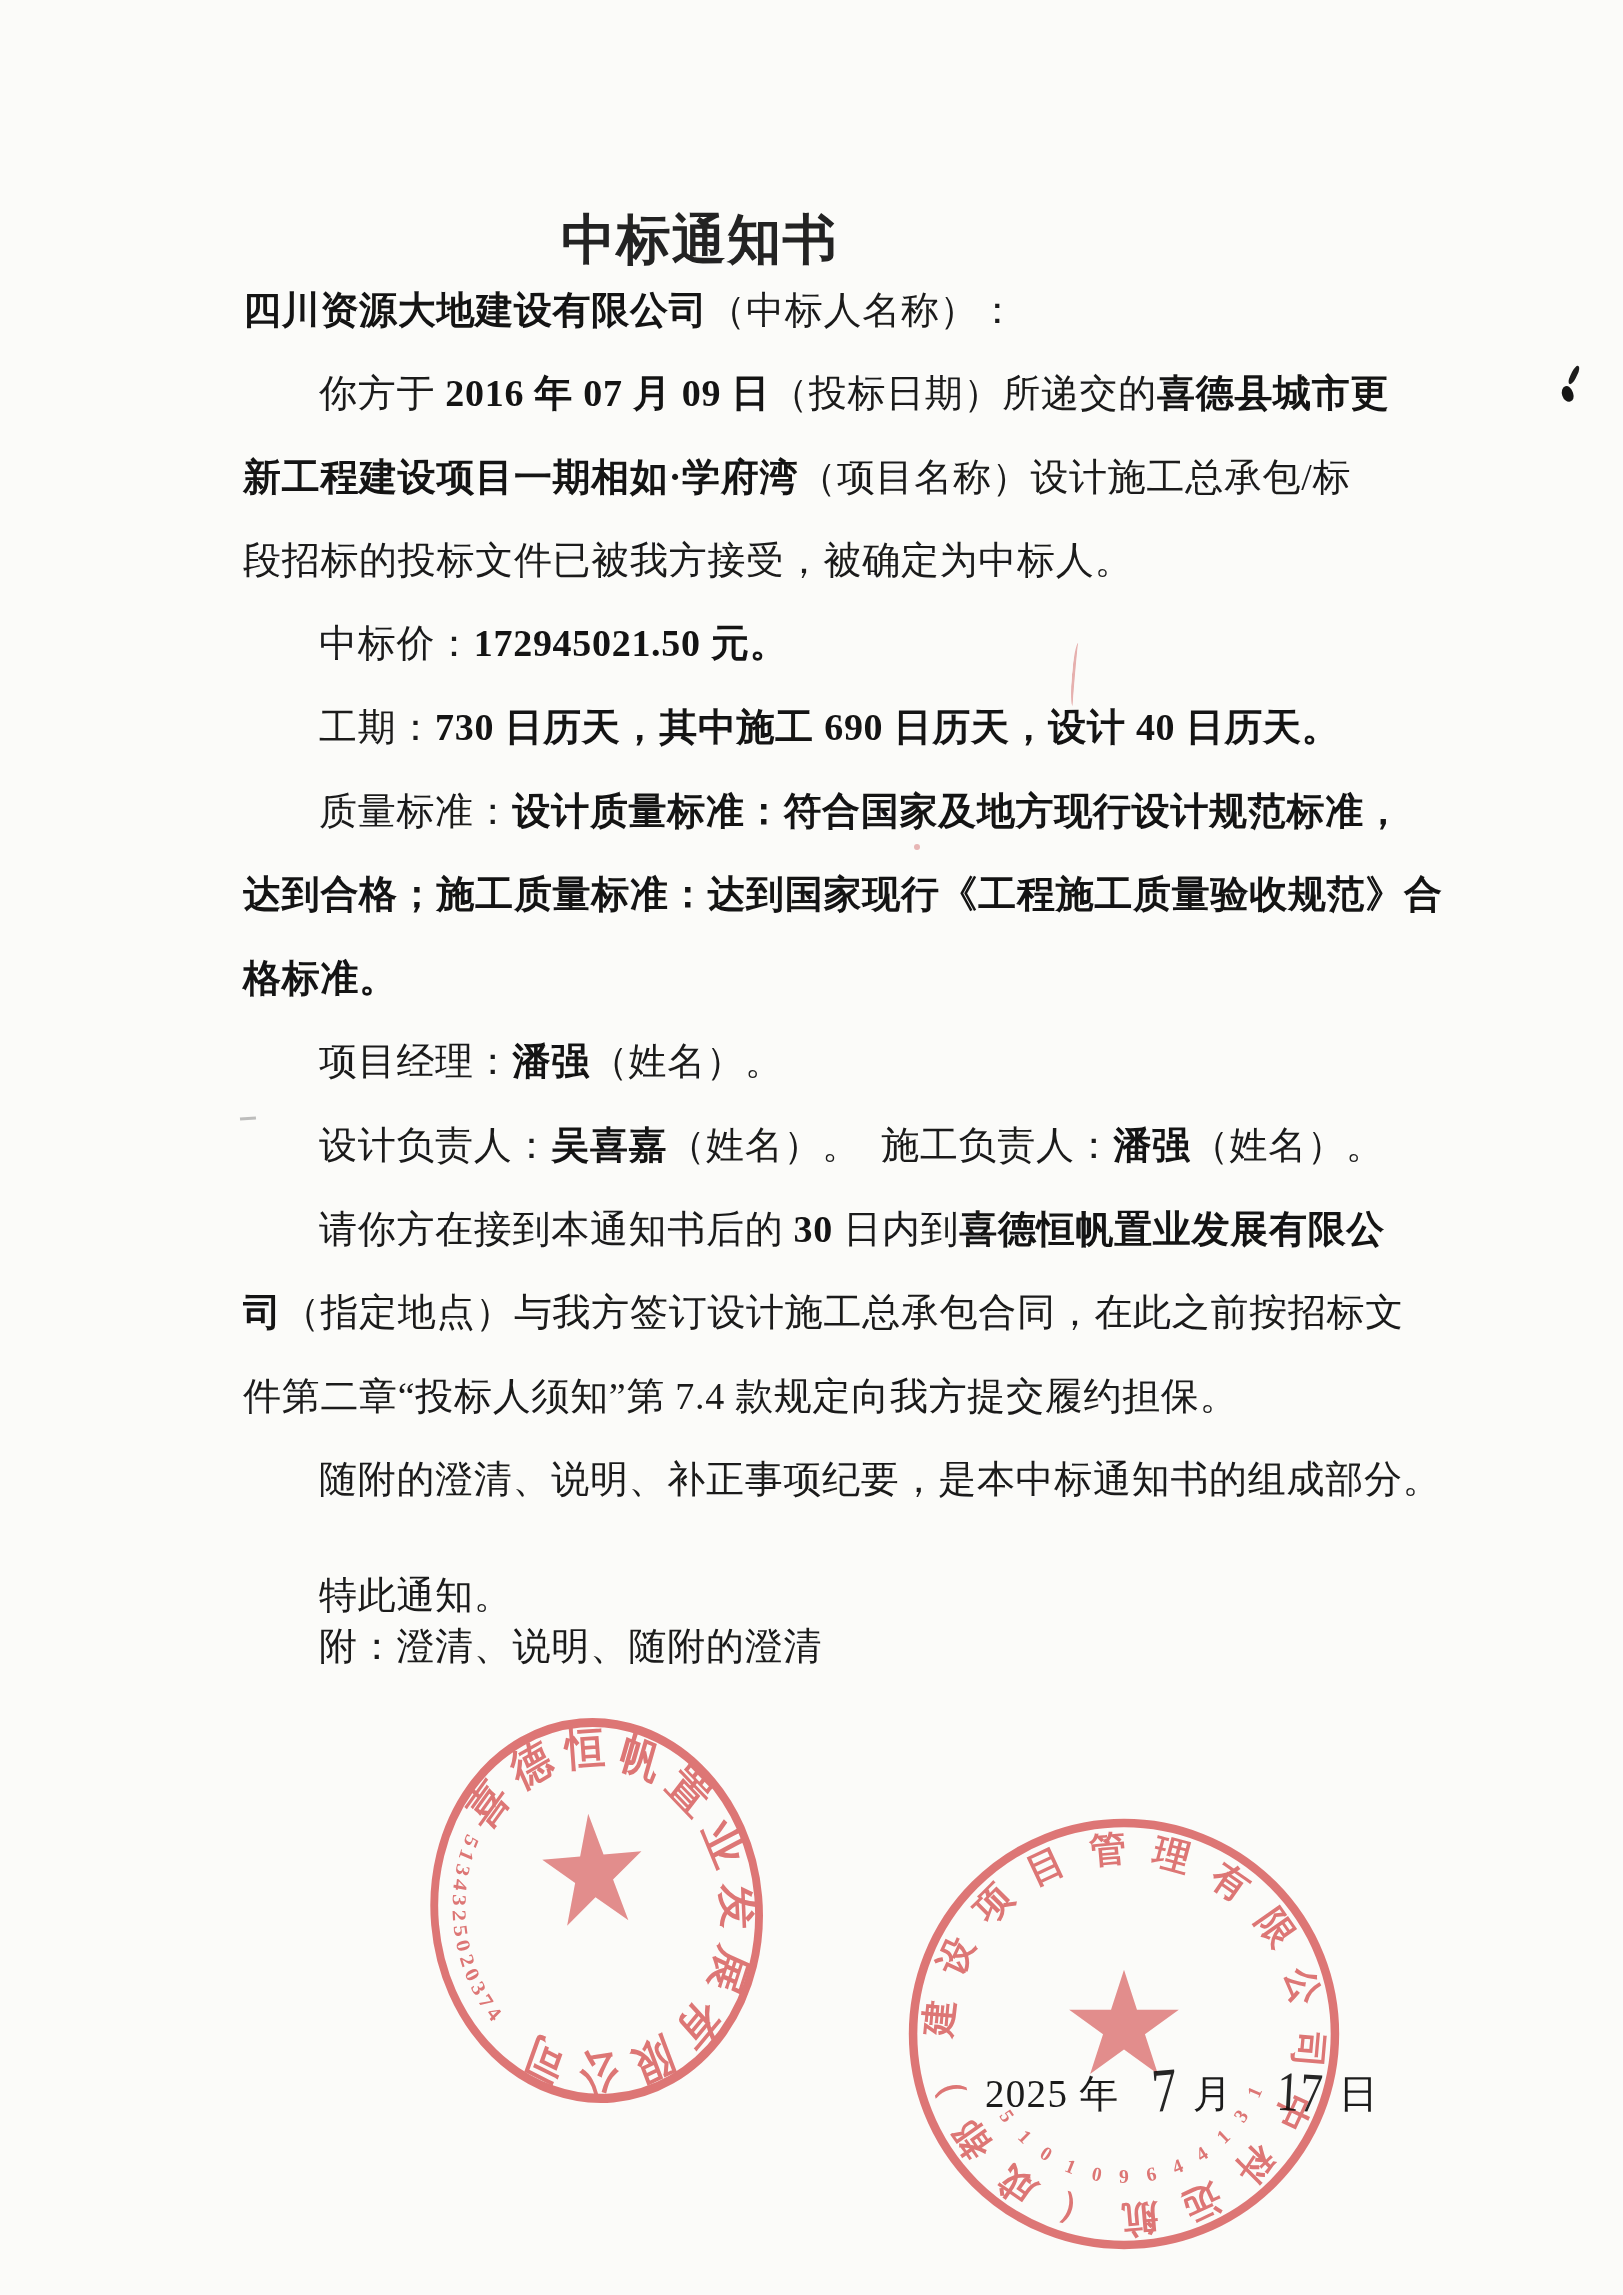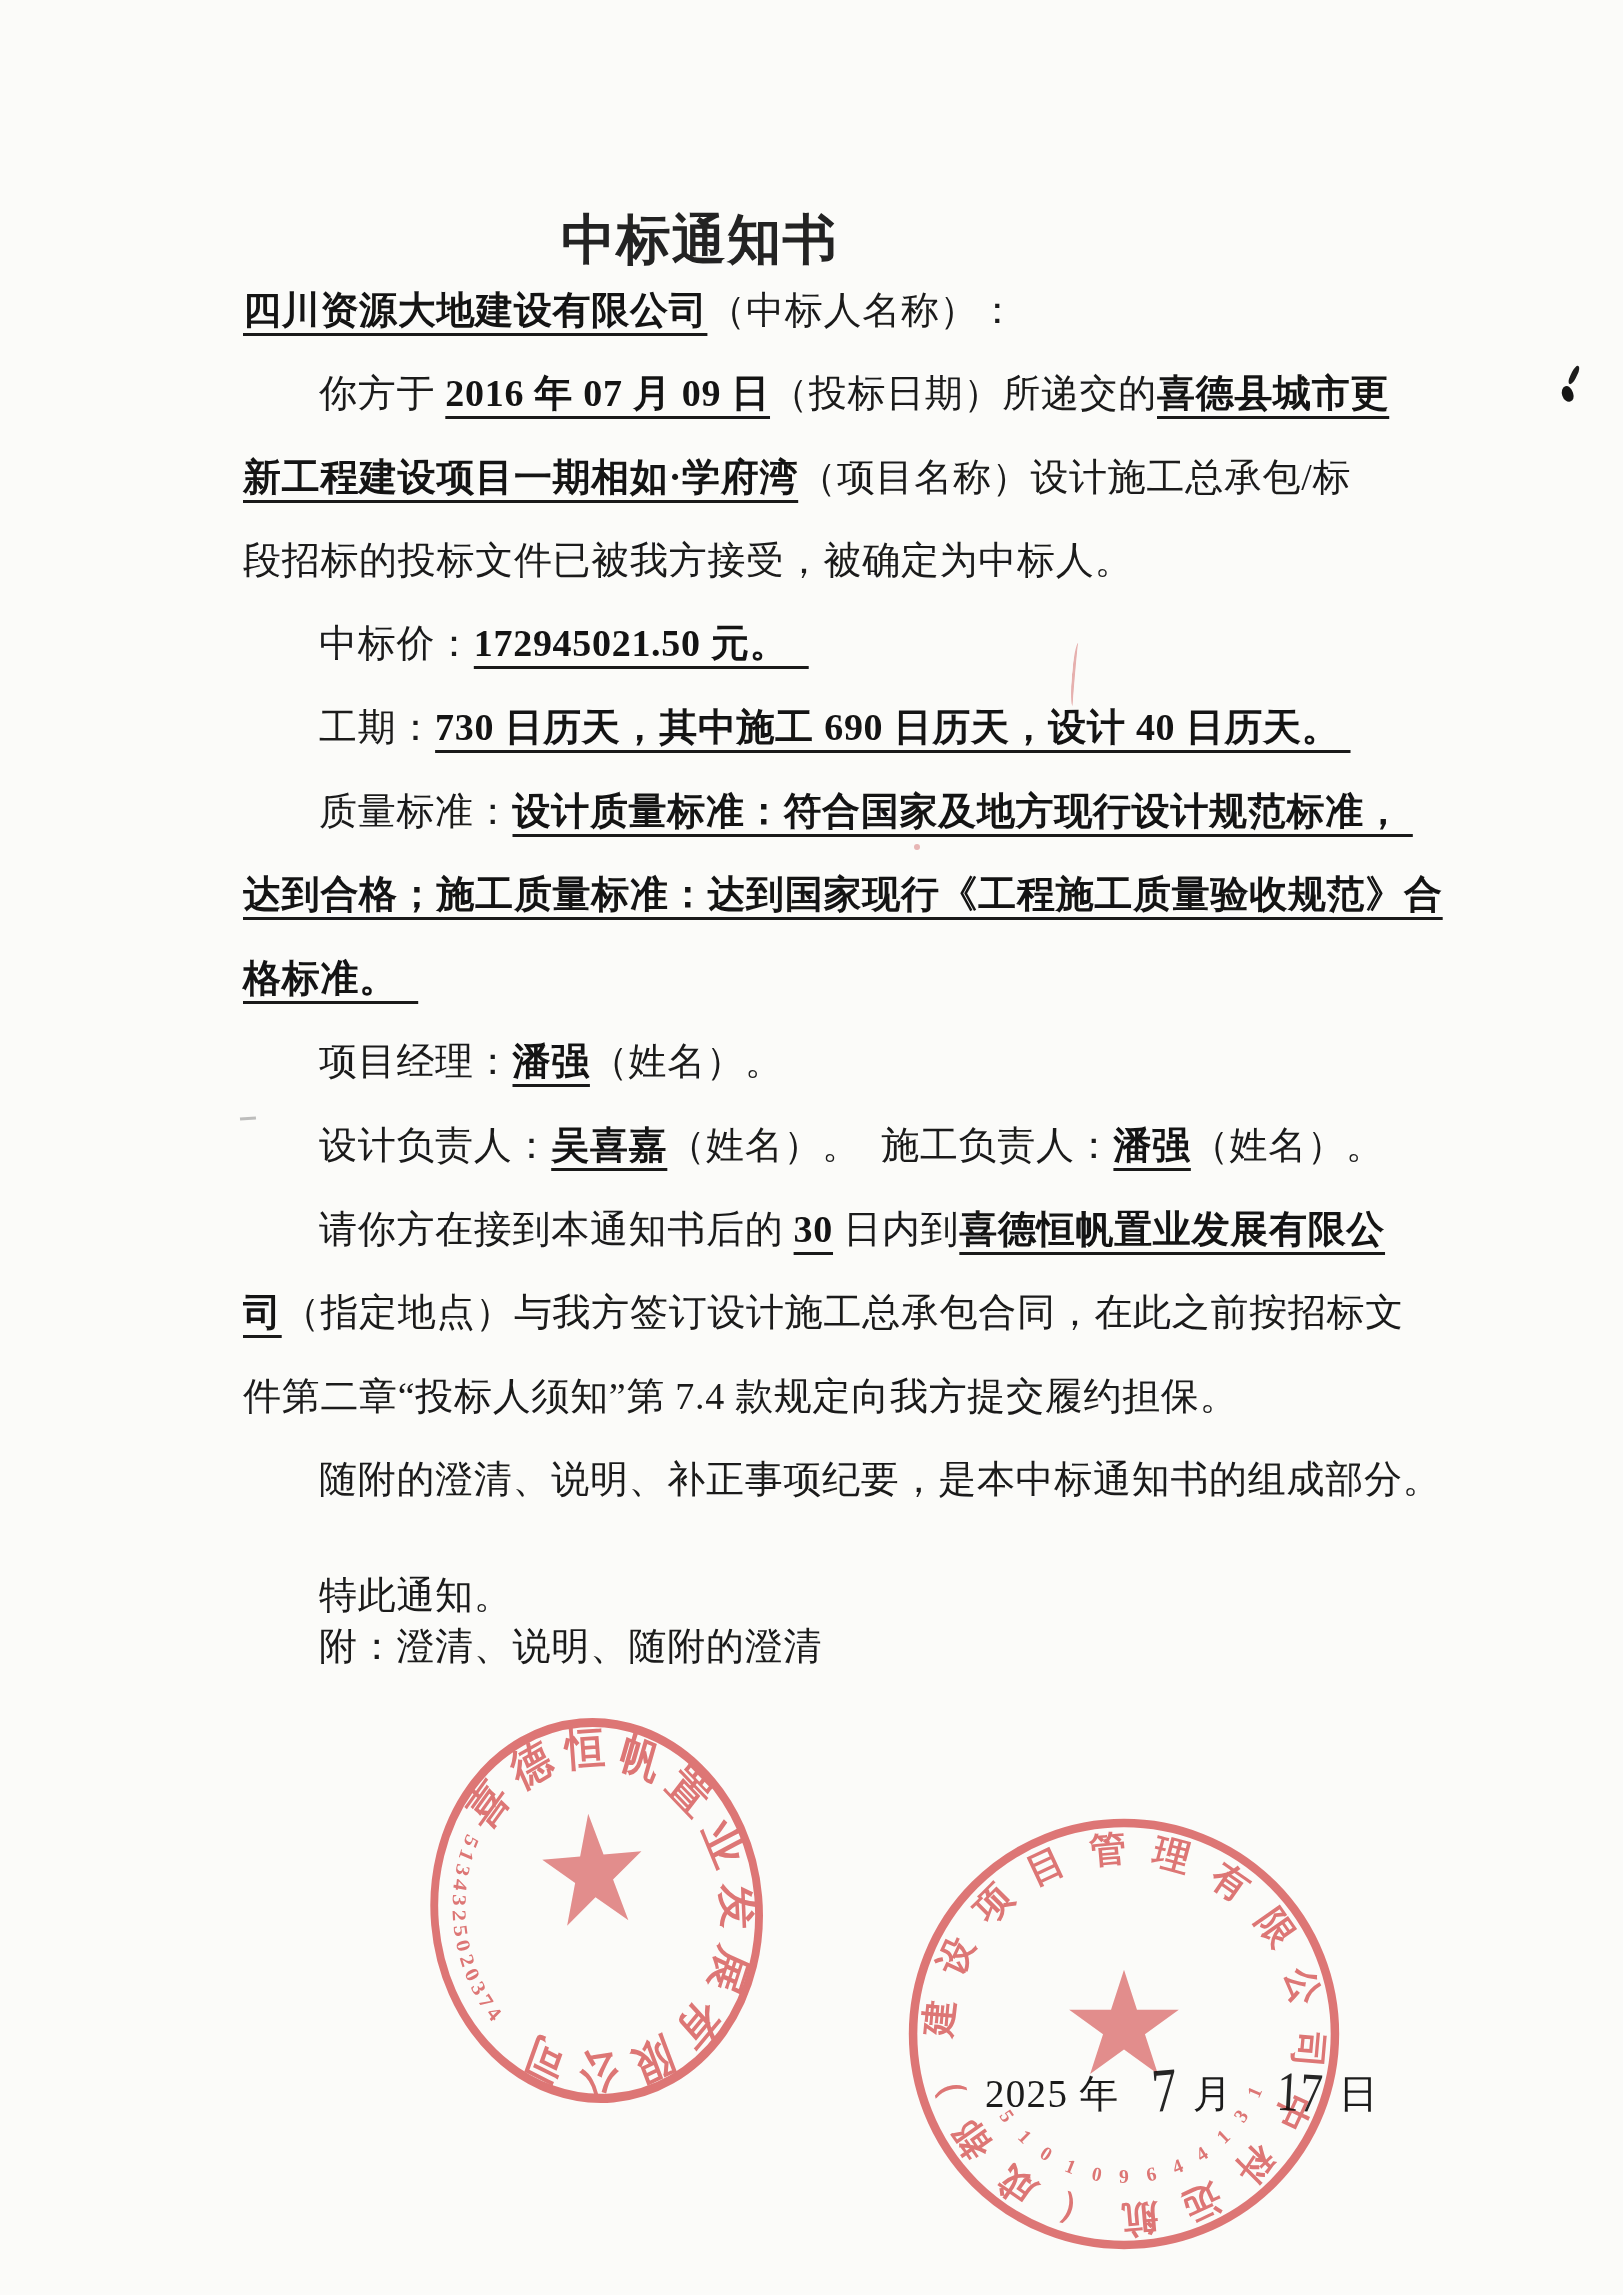--- a/index.html
+++ b/index.html
@@ -19,21 +19,20 @@
     color:#232323;
   }
   .line{
     position:absolute;left:243px;width:1198px;
     font-size:38px;line-height:43px;white-space:nowrap;
     letter-spacing:0.7px;
   }
   .line.indent{padding-left:76px;}
   .seg-b{font-weight:700;color:#141414;}
   .seg-u{
-    text-decoration:underline;
     text-decoration-thickness:3.3px;
     text-underline-offset:9.8px;
     text-decoration-color:#1a1a1a;
   }
   .footer-line{
     position:absolute;font-size:38px;line-height:43px;white-space:nowrap;
     letter-spacing:0.7px;
   }
   .date-line{
     position:absolute;font-size:39px;line-height:46px;white-space:nowrap;

